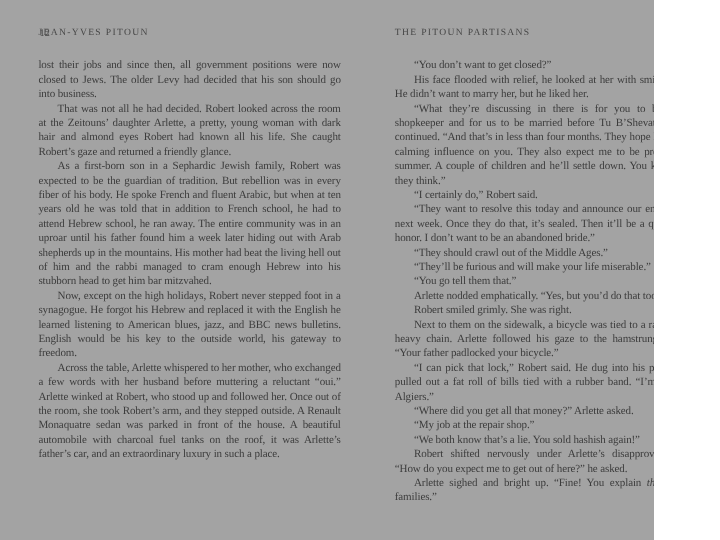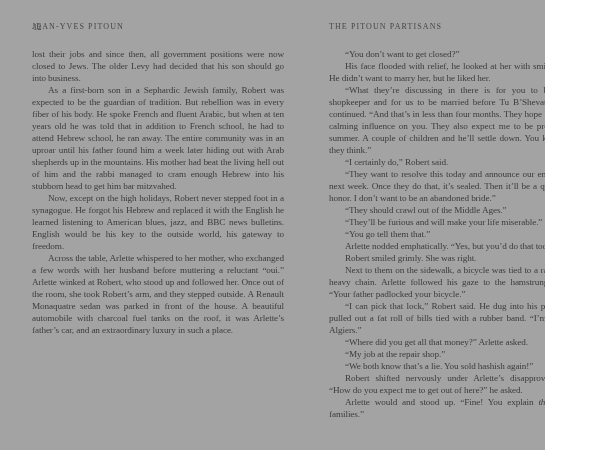--- a/index.html
+++ b/index.html
@@ -60,20 +60,21 @@
 
 <div class="spread">
 
   <div class="page left">
     <div class="pagehead">
       <span class="folio">12</span>
       <span class="running">JEAN-YVES PITOUN</span>
     </div>
     <div class="pagebody">
         <p class="noindent"><span>lost their jobs and since then, all government positions were now closed to Jews. The older Levy had decided that his son should go into business.</span></p>
+        <p class="indent"><span>That was not all he had decided. Robert looked across the room at the Zeitouns’ daughter Arlette, a pretty, young woman with dark hair and almond eyes Robert had known all his life. She caught Robert’s gaze and returned a friendly glance.</span></p>
         <p class="indent"><span>As a first-born son in a Sephardic Jewish family, Robert was expected to be the guardian of tradition. But rebellion was in every fiber of his body. He spoke French and fluent Arabic, but when at ten years old he was told that in addition to French school, he had to attend Hebrew school, he ran away. The entire community was in an uproar until his father found him a week later hiding out with Arab shepherds up in the mountains. His mother had beat the living hell out of him and the rabbi managed to cram enough Hebrew into his stubborn head to get him bar mitzvahed.</span></p>
         <p class="indent"><span>Now, except on the high holidays, Robert never stepped foot in a synagogue. He forgot his Hebrew and replaced it with the English he learned listening to American blues, jazz, and BBC news bulletins. English would be his key to the outside world, his gateway to freedom.</span></p>
         <p class="indent"><span>Across the table, Arlette whispered to her mother, who exchanged a few words with her husband before muttering a reluctant “oui.” Arlette winked at Robert, who stood up and followed her. Once out of the room, she took Robert’s arm, and they stepped outside. A Renault Monaquatre sedan was parked in front of the house. A beautiful automobile with charcoal fuel tanks on the roof, it was Arlette’s father’s car, and an extraordinary luxury in such a place.</span></p>
       </div>
   </div>
 
   <div class="page right">
     <div class="pagehead">
       <span class="running">THE PITOUN PARTISANS</span>
       <span class="folio">13</span>
@@ -88,17 +89,17 @@
         <p class="indent"><span>“They’ll be furious and will make your life miserable.”</span></p>
         <p class="indent"><span>“You go tell them that.”</span></p>
         <p class="indent"><span>Arlette nodded emphatically. “Yes, but you’d do that too.”</span></p>
         <p class="indent"><span>Robert smiled grimly. She was right.</span></p>
         <p class="indent"><span>Next to them on the sidewalk, a bicycle was tied to a rack with a heavy chain. Arlette followed his gaze to the hamstrung vehicle. “Your father padlocked your bicycle.”</span></p>
         <p class="indent"><span>“I can pick that lock,” Robert said. He dug into his pocket and pulled out a fat roll of bills tied with a rubber band. “I’m going to Algiers.”</span></p>
         <p class="indent"><span>“Where did you get all that money?” Arlette asked.</span></p>
         <p class="indent"><span>“My job at the repair shop.”</span></p>
         <p class="indent"><span>“We both know that’s a lie. You sold hashish again!”</span></p>
         <p class="indent"><span>Robert shifted nervously under Arlette’s disapproving look. “How do you expect me to get out of here?” he asked.</span></p>
-        <p class="indent"><span>Arlette would and stood up. “Fine! You explain </span><span class="it">that</span><span> to our families.”</span></p>
+        <p class="indent"><span>Arlette sighed and bright up. “Fine! You explain </span><span class="it">that</span><span> to our families.”</span></p>
       </div>
   </div>
 
 </div>
 
 </body></html>

